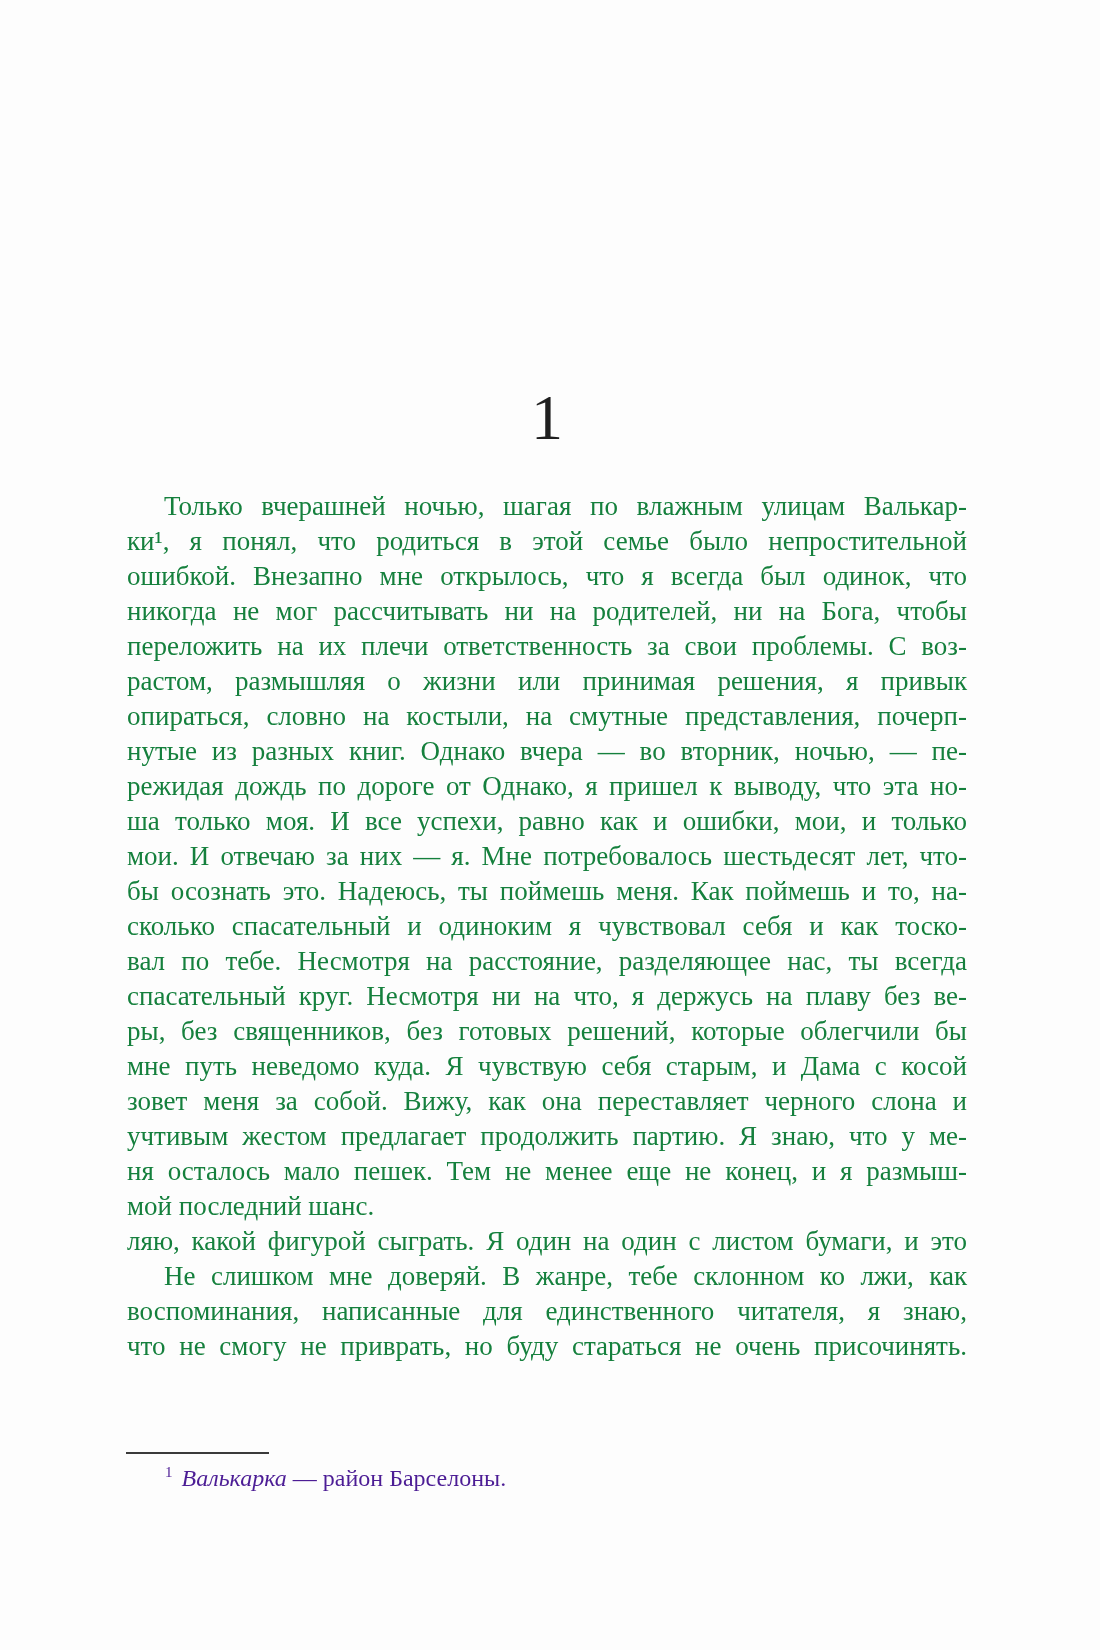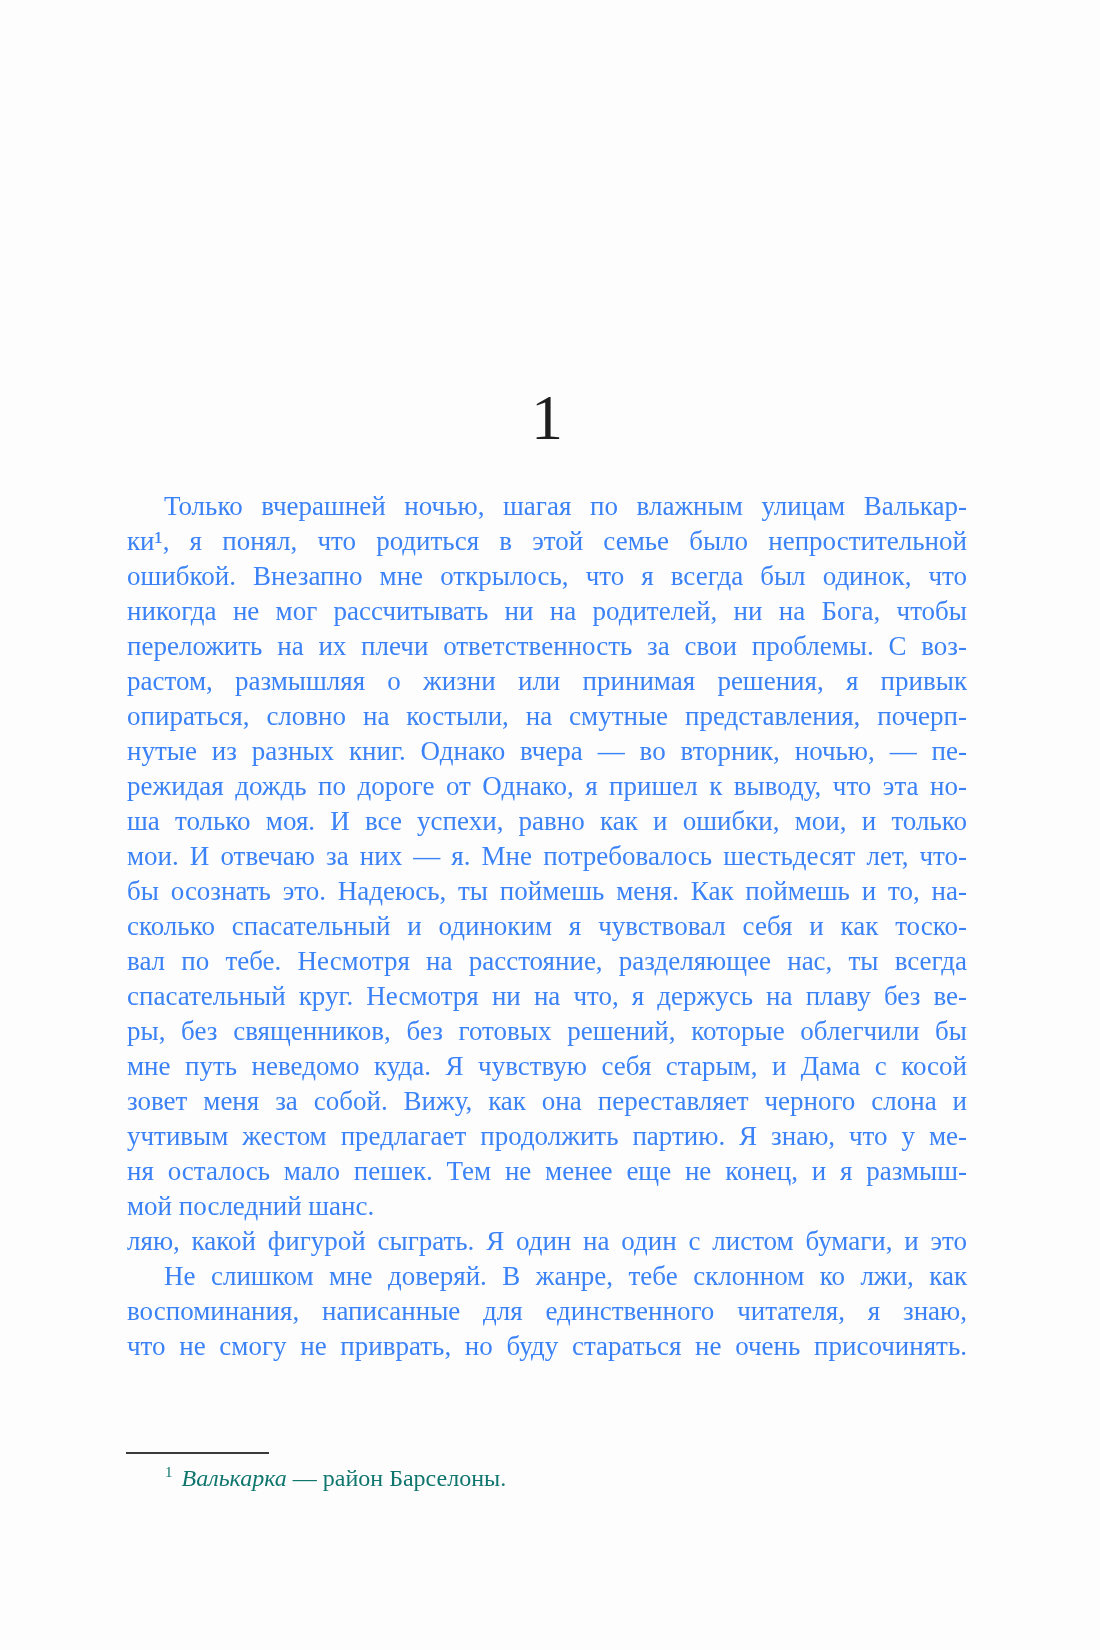--- a/index.html
+++ b/index.html
@@ -30,21 +30,21 @@
     line-height: 70px;
     color: #1f1f1f;
   }
   .text-block {
     position: absolute;
     top: 489px;
     left: 127px;
     width: 840px;
     font-size: 27px;
     line-height: 35px;
-    color: #3b82f6;
+    color: #15803d;
   }
   .line {
     white-space: pre-wrap;
     text-align: left;
   }
   .line.j {
     text-align: justify;
     text-align-last: justify;
   }
   .line.indent {
@@ -57,21 +57,21 @@
     width: 143px;
     border-top: 2px solid #3a3a3a;
   }
   .footnote {
     position: absolute;
     top: 1463px;
     left: 127px;
     width: 840px;
     font-size: 24px;
     line-height: 30px;
-    color: #0f766e;
+    color: #4c1d95;
     padding-left: 0;
     text-indent: 38px;
   }
   .fn-marker {
     font-size: 15px;
     vertical-align: super;
     line-height: 0;
     margin-right: 9px;
   }
   .fn-term {

